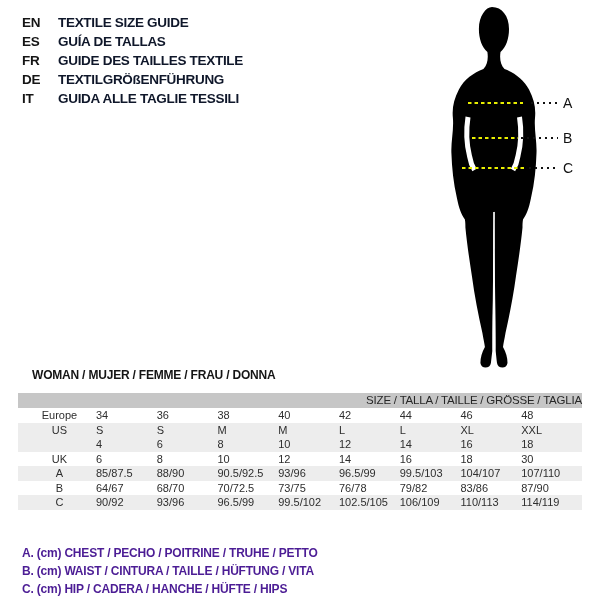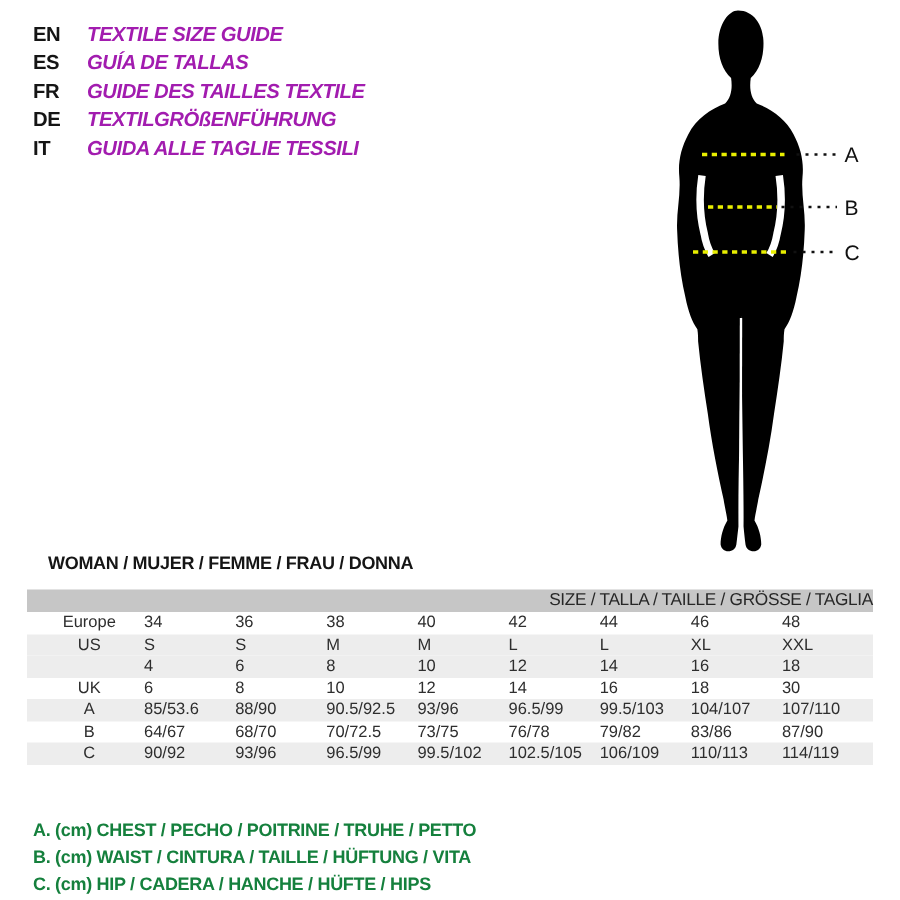--- a/index.html
+++ b/index.html
@@ -3,41 +3,41 @@
 <meta charset="utf-8">
 <style>
   html,body{margin:0;padding:0;background:#fff;}
   .page{position:relative;width:600px;height:600px;background:#ffffff;overflow:hidden;
         font-family:"Liberation Sans",sans-serif;}
 
   
   .langs{position:absolute;left:22px;top:13px;}
   .lang-row{display:flex;height:19px;align-items:center;}
   .lang-code{width:36px;font-weight:bold;font-size:13.5px;color:#151515;letter-spacing:-0.3px;}
-  .lang-label{font-weight:bold;font-size:13.5px;color:#a21caf;letter-spacing:-0.3px;white-space:nowrap;font-style:italic;}
+  .lang-label{font-weight:bold;font-size:13.5px;color:#0f172a;letter-spacing:-0.3px;white-space:nowrap;}
 
   
   .figure{position:absolute;left:410px;top:2px;width:180px;height:372px;}
   .figure svg{display:block;width:180px;height:372px;}
   .marker-label{font-family:"Liberation Sans",sans-serif;font-size:14px;fill:#111;}
 
   
   .woman-title{position:absolute;left:32px;top:368px;font-size:12px;font-weight:bold;
                color:#151515;letter-spacing:-0.2px;white-space:nowrap;}
   .size-table{position:absolute;left:18px;top:393px;width:564px;font-size:11px;color:#2e2e2e;}
   .t-header{background:#c6c6c6;height:15px;line-height:15px;padding-left:5px;
             font-size:11.5px;color:#272727;letter-spacing:-0.2px;text-align:right;}
   .t-row{display:grid;grid-template-columns:78px repeat(8,1fr);height:14.5px;line-height:14.5px;}
   .t-row.shaded{background:#ededed;}
   .t-label{padding-left:5px;text-align:center;}
   .t-cell{text-align:left;}
 
   
   .legend{position:absolute;left:22px;top:544px;}
-  .legend-line{font-size:12px;font-weight:bold;color:#15803d;height:18px;line-height:18px;
+  .legend-line{font-size:12px;font-weight:bold;color:#4c1d95;height:18px;line-height:18px;
                letter-spacing:-0.2px;white-space:nowrap;}
 </style>
 </head>
 <body>
 
 <div class="page">
 
   <div class="langs" id="langs">
       <div class="lang-row">
         <span class="lang-code">EN</span>
@@ -165,21 +165,21 @@
           <div class="t-cell">8</div>
           <div class="t-cell">10</div>
           <div class="t-cell">12</div>
           <div class="t-cell">14</div>
           <div class="t-cell">16</div>
           <div class="t-cell">18</div>
           <div class="t-cell">30</div>
         </div>
         <div class="t-row shaded">
           <div class="t-label">A</div>
-          <div class="t-cell">85/53.6</div>
+          <div class="t-cell">85/87.5</div>
           <div class="t-cell">88/90</div>
           <div class="t-cell">90.5/92.5</div>
           <div class="t-cell">93/96</div>
           <div class="t-cell">96.5/99</div>
           <div class="t-cell">99.5/103</div>
           <div class="t-cell">104/107</div>
           <div class="t-cell">107/110</div>
         </div>
         <div class="t-row">
           <div class="t-label">B</div>

